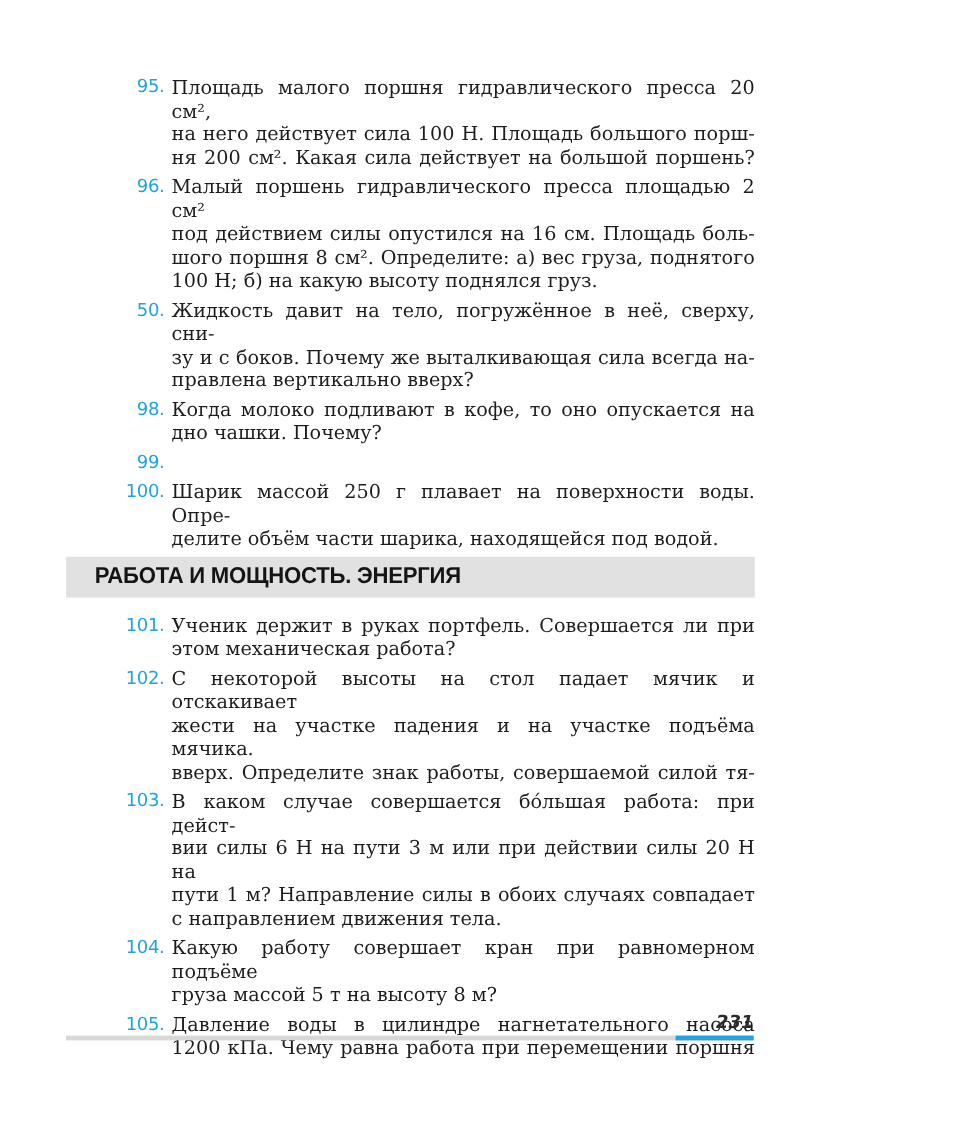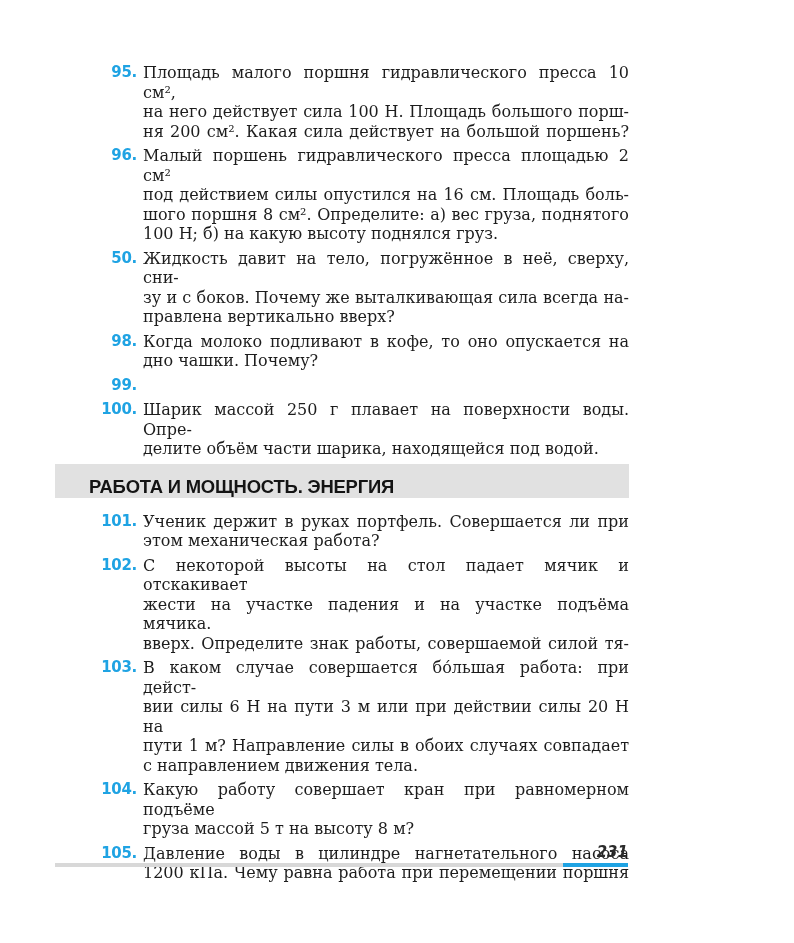--- a/index.html
+++ b/index.html
@@ -20,21 +20,21 @@
   }
 
   
   .problem { display: flex; margin-bottom: 5px; }
   .pnum {
     width: 82px;
     padding-right: 6px;
     box-sizing: content-box;
     text-align: right;
     font-family: "DejaVu Sans", sans-serif;
-    font-weight: bold;
+    font-weight: normal;
     font-size: 15px;
     line-height: 19.5px;
     color: var(--accent, #1fa3e3);
     letter-spacing: -0.3px;
   }
   .ptext {
     width: 486px;
     font-size: 16px;
     line-height: 19.5px;
     color: var(--body-text, #1d1d1d);
@@ -43,23 +43,23 @@
   .lline { text-align: left; text-align-last: left; }
 
   
   .section-bar {
     margin-top: 3px;
     margin-bottom: 14px;
     width: 574px;
     height: 34px;
     background: var(--header-bg, #e1e1e1);
     display: flex;
-    align-items: flex-end;
+    align-items: center;
     box-sizing: border-box;
-    padding-left: 34px;
+    padding-left: 24px;
   }
   .section-bar h2 {
     margin: 0;
     font-family: "Liberation Sans", sans-serif;
     font-weight: bold;
     font-size: 19px;
     color: #141414;
     letter-spacing: -0.2px;
     transform: scaleX(0.97);
     transform-origin: left center;
@@ -97,21 +97,21 @@
 </head>
 <body>
 
 <div class="page">
   <div class="content">
 
     <section id="problems-1">
         <div class="problem">
           <div class="pnum">95.</div>
           <div class="ptext">
-            <div class="jline">Площадь малого поршня гидравлического пресса 10 см²,</div>
+            <div class="jline">Площадь малого поршня гидравлического пресса 20 см²,</div>
             <div class="jline">на него действует сила 100 Н. Площадь большого порш-</div>
             <div class="jline">ня 200 см². Какая сила действует на большой поршень?</div>
           </div>
         </div>
         <div class="problem">
           <div class="pnum">96.</div>
           <div class="ptext">
             <div class="jline">Малый поршень гидравлического пресса площадью 2 см²</div>
             <div class="jline">под действием силы опустился на 16 см. Площадь боль-</div>
             <div class="jline">шого поршня 8 см². Определите: а) вес груза, поднятого</div>

